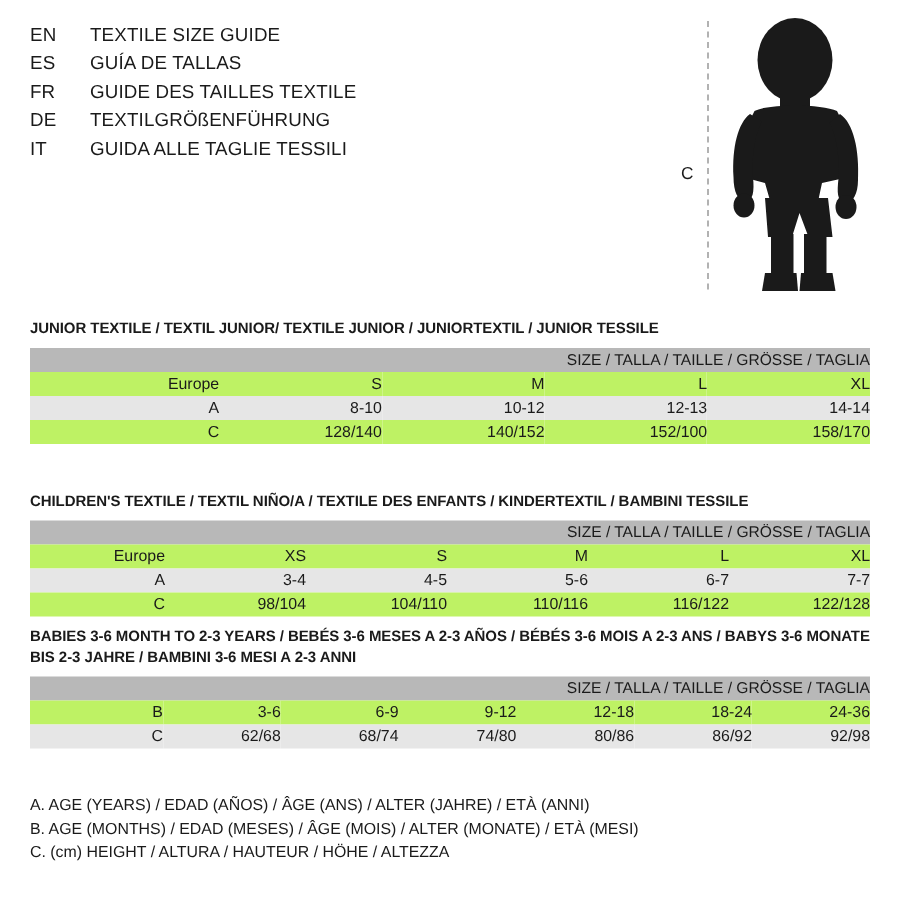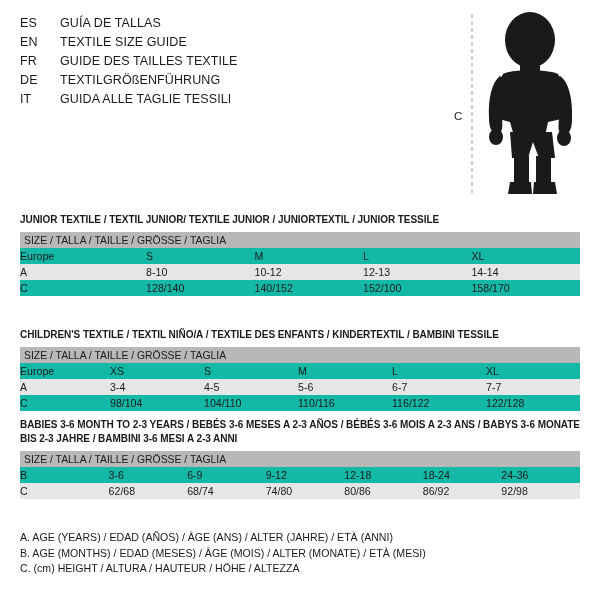--- a/index.html
+++ b/index.html
@@ -79,32 +79,33 @@
   table.size-table {
     border-collapse: collapse;
     width: 100%;
     table-layout: fixed;
     font-size: 10.6px;
   }
   table.size-table td {
     padding: 0;
     height: 16px;
     vertical-align: middle;
+    text-align: right;
   }
   tr.head-row td {
     background: #b8b8b8;
     color: #1a1a1a;
     font-size: 10.4px;
     padding-left: 4px;
   }
   tr.band td {
     background: #e6e6e6;
   }
   tr.plain td {
-    background: #14b8a6;
+    background: #bef264;
   }
   td.cell {
     padding-left: 4px;
   }
 
   
   .legend {
     position: absolute;
     left: 20px;
     width: 560px;
@@ -113,26 +114,26 @@
   }
   .legend div { white-space: nowrap; }
 </style>
 </head>
 <body>
 
 <div class="page">
 
   <div class="lang-block">
     <div class="lang-row">
+      <span class="lang-code">EN</span>
+      <span class="lang-text">TEXTILE SIZE GUIDE</span>
+    </div>
+    <div class="lang-row">
       <span class="lang-code">ES</span>
       <span class="lang-text">GUÍA DE TALLAS</span>
-    </div>
-    <div class="lang-row">
-      <span class="lang-code">EN</span>
-      <span class="lang-text">TEXTILE SIZE GUIDE</span>
     </div>
     <div class="lang-row">
       <span class="lang-code">FR</span>
       <span class="lang-text">GUIDE DES TAILLES TEXTILE</span>
     </div>
     <div class="lang-row">
       <span class="lang-code">DE</span>
       <span class="lang-text">TEXTILGRÖßENFÜHRUNG</span>
     </div>
     <div class="lang-row">

